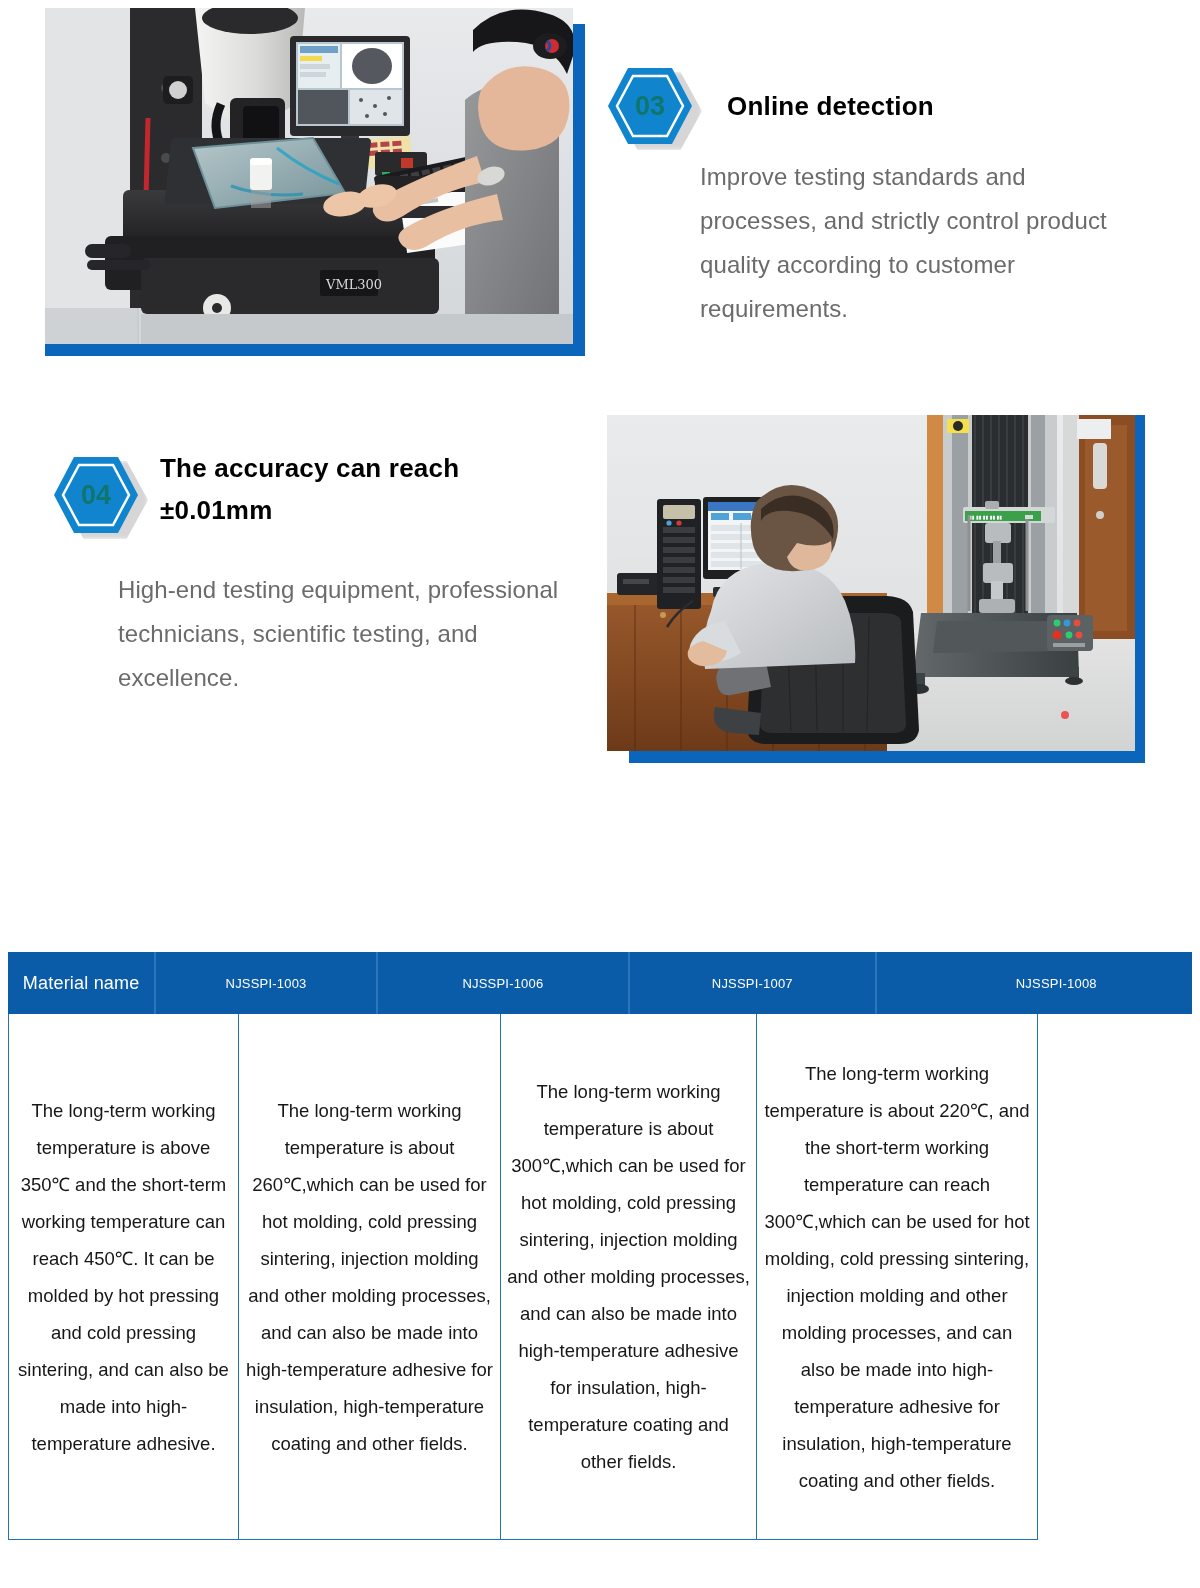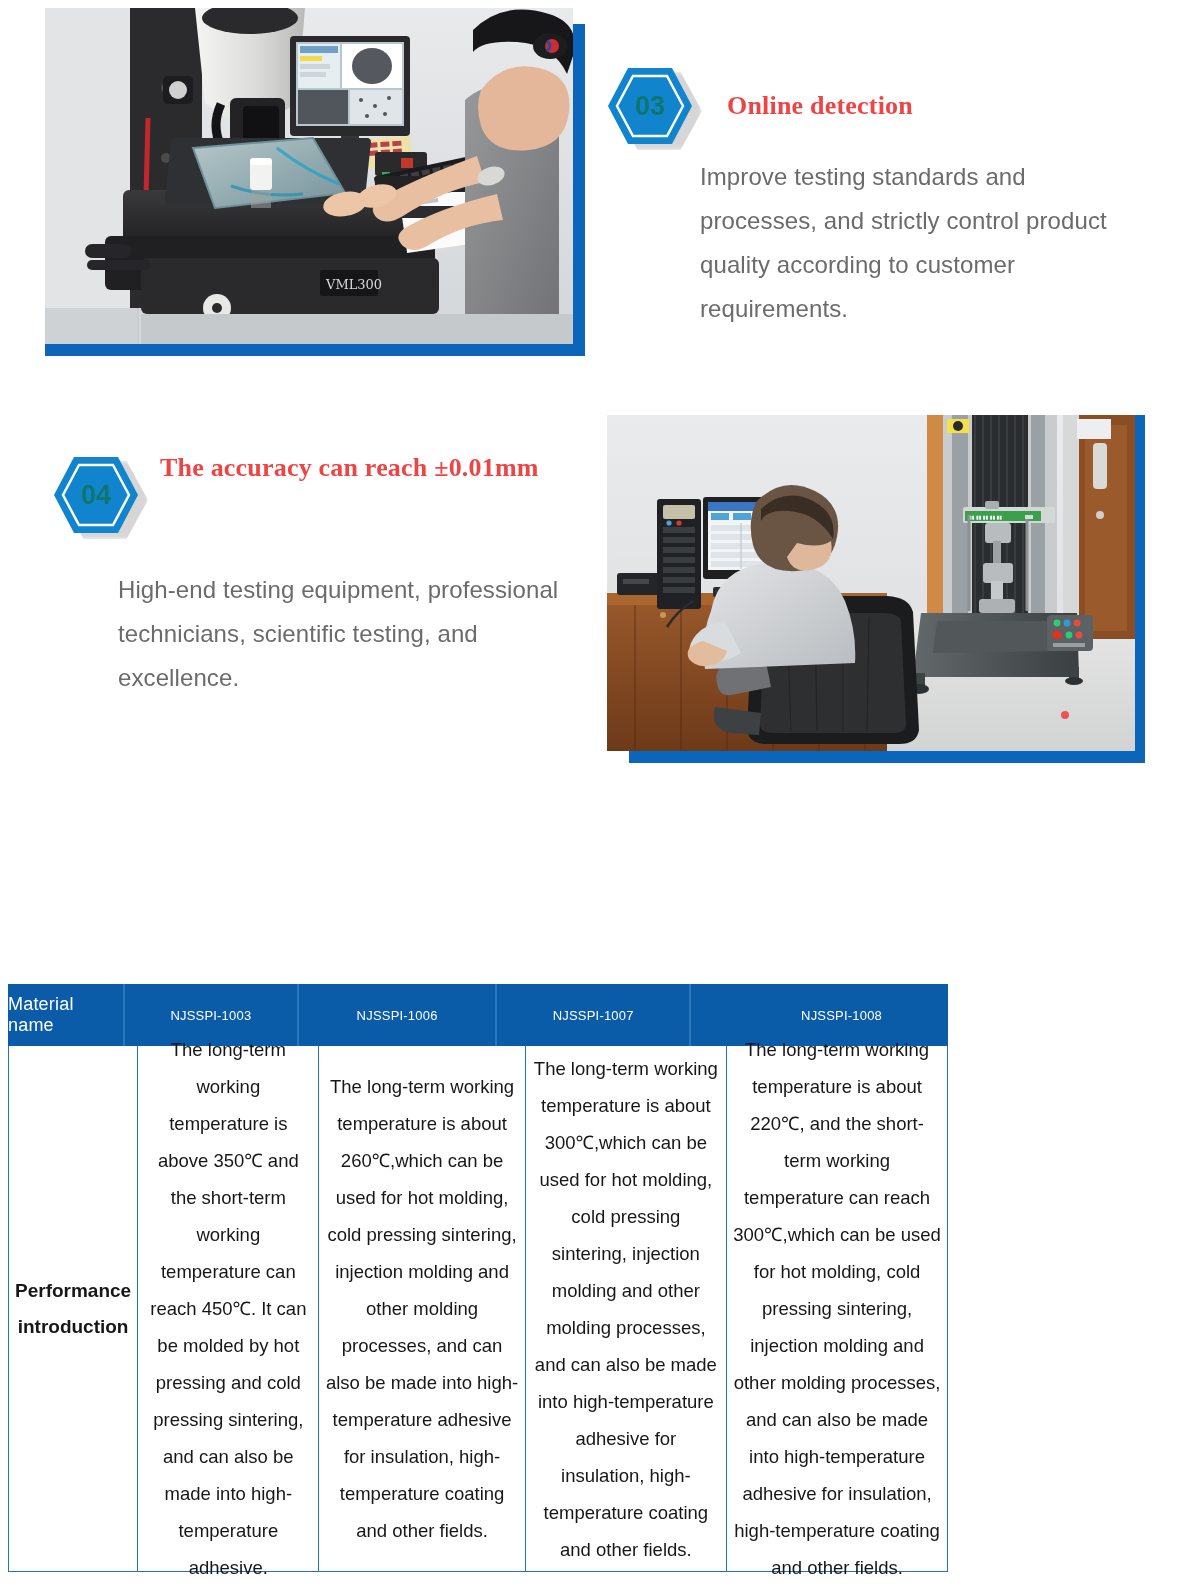--- a/index.html
+++ b/index.html
@@ -33,33 +33,33 @@
   }
   .hexnum{
     position:absolute;left:0;top:0;width:88px;height:80px;
     display:flex;align-items:center;justify-content:center;
     color:#0f766e;font-size:27px;font-weight:bold;letter-spacing:0px;
     font-family:"Liberation Sans", sans-serif;
   }
 
   
   .feature-title{
-    position:absolute;color:#ef4444;font-size:26px;font-weight:bold;
-    line-height:42px;letter-spacing:.2px;font-family:Liberation Serif, serif;
+    position:absolute;color:#000000;font-size:26px;font-weight:bold;
+    line-height:42px;letter-spacing:.2px;
   }
   .feature-body{
     position:absolute;color:#6b6b6b;font-size:24px;line-height:44px;
     letter-spacing:.1px;
   }
 
   
   .banner{position:absolute;left:0;top:805px;width:1200px;height:120px;}
 
   
-  .tbl{position:absolute;left:8px;top:984px;width:940px;}
+  .tbl{position:absolute;left:8px;top:952px;width:1184px;}
   .thead{display:flex;background:#0a5ba8;height:62px;}
   .th{
     display:flex;align-items:center;justify-content:center;
     color:#ffffff;font-size:13px;letter-spacing:.2px;
     border-right:2px solid #2a77bd;box-sizing:border-box;
   }
   .th:last-child{border-right:none;margin-left:44px;}
   .th.c0{width:154px;font-size:18px;}
   .th.c1{width:230px;}
   .th.c2{width:262px;}
@@ -446,23 +446,20 @@
 
 <div class="tbl">
   <div class="thead">
     <div class="th c0">Material name</div>
     <div class="th c1">NJSSPI-1003</div>
     <div class="th c2">NJSSPI-1006</div>
     <div class="th c3">NJSSPI-1007</div>
     <div class="th c4">NJSSPI-1008</div>
   </div>
   <div class="tbody">
-    <div class="td c0">
-      <div class="inner">Performance introduction</div>
-    </div>
     <div class="td c1">
       <div class="inner">The long-term working temperature is above 350℃  and the short-term working temperature can reach 450℃. It can be molded by hot pressing and cold pressing sintering, and can also be made into high-temperature adhesive.</div>
     </div>
     <div class="td c2">
       <div class="inner">The long-term working temperature is about 260℃,which can be used for hot molding, cold pressing sintering, injection molding and other molding processes, and can also be made into high-temperature adhesive for insulation, high-temperature coating and other fields.</div>
     </div>
     <div class="td c3">
       <div class="inner">The long-term working temperature is about 300℃,which can be used for hot molding, cold pressing sintering, injection molding and other molding processes, and can also be made into high-temperature adhesive for insulation, high-temperature coating and other fields.</div>
     </div>
     <div class="td c4">

